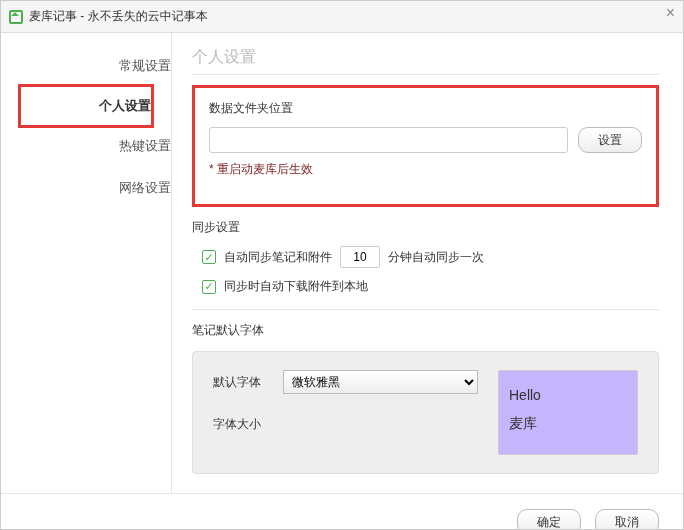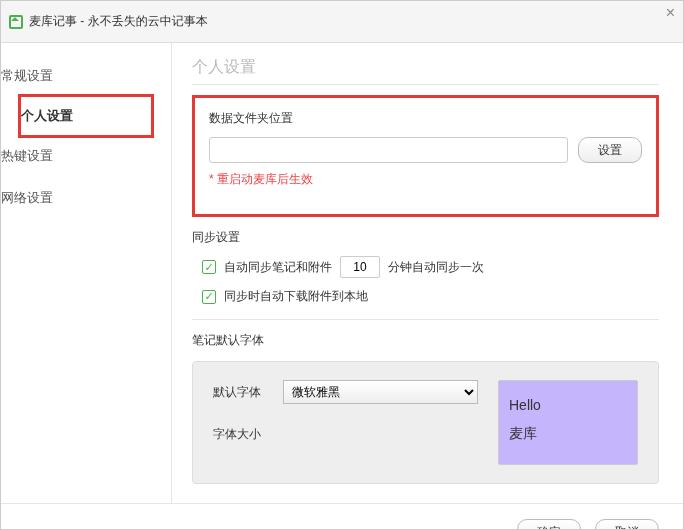--- a/index.html
+++ b/index.html
@@ -8,21 +8,21 @@
     font-family: "Microsoft YaHei", sans-serif;
     font-size: 12px;
     background: #fff;
     color: #333;
     width: 684px;
     height: 530px;
     overflow: hidden;
     border: 1px solid #ccc;
   }
   .titlebar {
-    height: 42px;
+    height: 32px;
     background: #f5f5f5;
     border-bottom: 1px solid #ddd;
     display: flex;
     align-items: center;
     padding: 0 8px;
     position: relative;
   }
   .app-icon {
     width: 14px; height: 14px;
     border: 2px solid #4caf50;
@@ -50,21 +50,21 @@
   }
   .body {
     display: flex;
     height: 460px;
   }
   .sidebar {
     width: 170px;
     padding-top: 12px;
   }
   .sidebar-item {
-    text-align: left;
+    text-align: right;
     padding: 12px 0;
     color: #555;
     cursor: pointer;
     font-size: 13px;
   }
   .sidebar-item.selected {
     outline: 3px solid #e53935;
     margin: 0 20px;
     padding: 10px 0;
     color: #333;
@@ -102,21 +102,21 @@
     height: 26px;
     min-width: 64px;
     padding: 0 14px;
     border: 1px solid #bbb;
     border-radius: 10px;
     background: linear-gradient(#fff, #eee);
     color: #333;
     font-size: 12px;
     cursor: pointer;
   }
-  .note-red { color: #ef4444; font-size: 12px; }
+  .note-red { color: #7f1d1d; font-size: 12px; }
   .divider { border-top: 1px solid #e5e5e5; margin: 14px 0 12px 0; }
   .checkbox-row { display: flex; align-items: center; gap: 8px; margin-bottom: 10px; margin-left: 10px; }
   .chk {
     width: 14px; height: 14px;
     border: 1px solid #4caf50;
     border-radius: 2px;
     display: inline-flex;
     align-items: center; justify-content: center;
     color: #4caf50;
     font-size: 11px;

